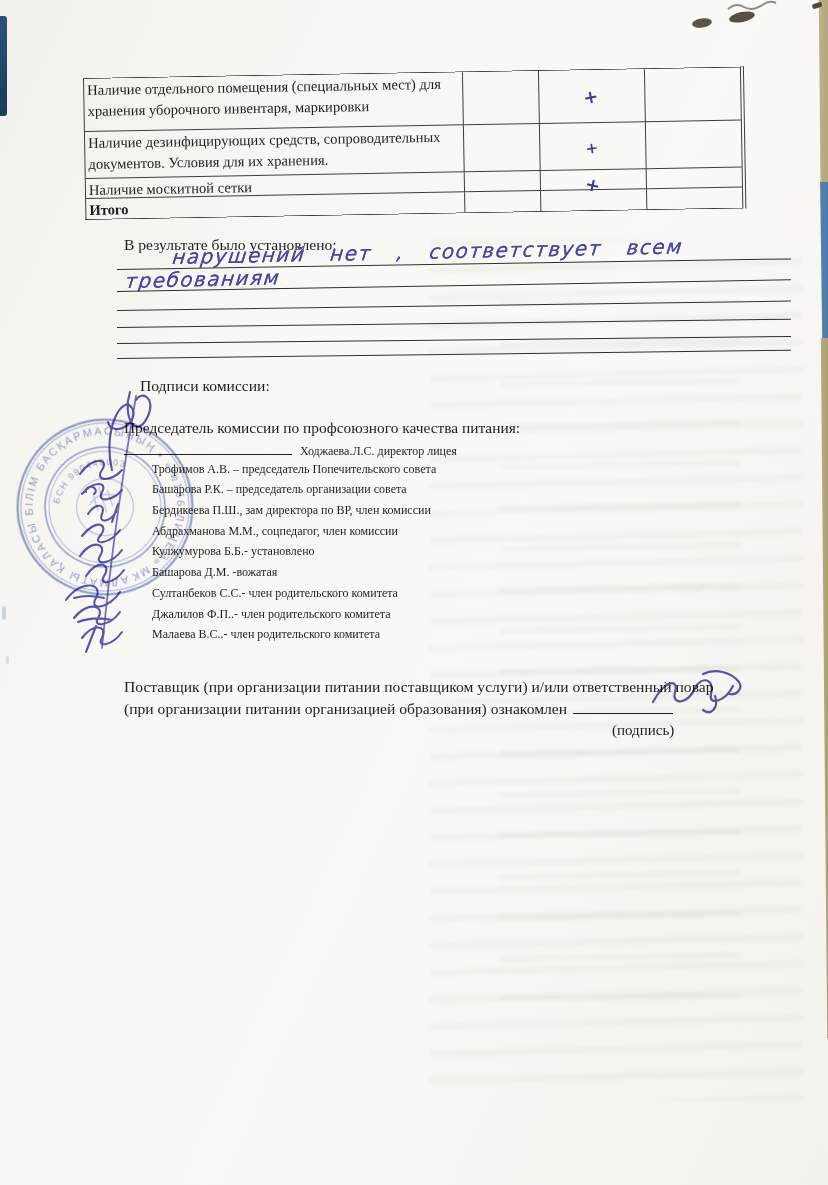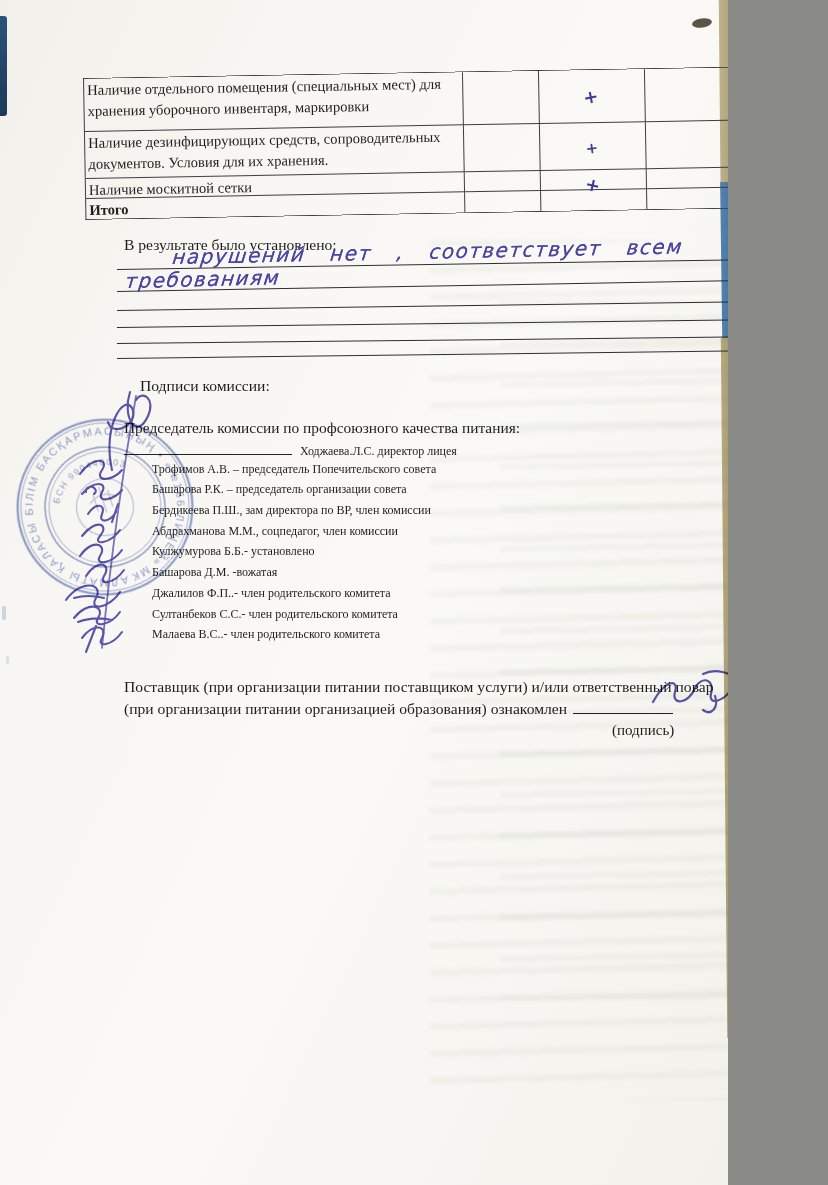--- a/index.html
+++ b/index.html
@@ -1,16 +1,16 @@
 <!DOCTYPE html>
 <html><head>
 <meta charset="utf-8">
 <style>
   html,body{margin:0;padding:0;background:#8a8a86;}
-  .photo{position:relative;width:728px;height:1185px;overflow:hidden;
+  .photo{position:relative;width:828px;height:1185px;overflow:hidden;
     background:linear-gradient(115deg,#f2f0ea 0%,#f8f7f3 28%,#faf9f6 55%,#f3f1eb 100%);
     font-family:"Liberation Serif",serif;color:#1e1e1e;}
   
   .edge{position:absolute;}
   .edge-tan-top{right:0;top:0;width:22px;height:186px;background:linear-gradient(90deg,#cfc4a2,#b2a67e);
     clip-path:polygon(58% 0,100% 0,100% 100%,66% 100%);}
   .edge-blue{right:0;top:182px;width:22px;height:160px;background:linear-gradient(90deg,#6a92bd,#4a7aa8);
     clip-path:polygon(64% 0,100% 0,100% 100%,74% 100%);}
   .edge-tan-main{right:0;top:338px;width:18px;height:700px;background:linear-gradient(90deg,#c8bc94,#ac9f72);
     clip-path:polygon(60% 0,100% 0,100% 100%,96% 100%);}
@@ -125,22 +125,22 @@
   <div class="comm-heading">Подписи комиссии:</div>
   <div class="chair-title">Председатель комиссии по профсоюзного качества питания:</div>
   <div class="members">
     <div class="member-line"><span class="blank-line"></span><span>Ходжаева.Л.С. директор лицея</span></div>
     <div class="member-line indent">Трофимов А.В. – председатель Попечительского совета</div>
     <div class="member-line indent">Башарова Р.К. – председатель организации совета</div>
     <div class="member-line indent">Бердикеева П.Ш., зам директора по ВР, член комиссии</div>
     <div class="member-line indent">Абдрахманова М.М., соцпедагог, член комиссии</div>
     <div class="member-line indent">Кулжумурова Б.Б.- установлено</div>
     <div class="member-line indent">Башарова Д.М. -вожатая</div>
+    <div class="member-line indent">Султанбеков С.С.- член родительского комитета</div>
     <div class="member-line indent">Джалилов Ф.П..- член родительского комитета</div>
-    <div class="member-line indent">Султанбеков С.С.- член родительского комитета</div>
     <div class="member-line indent">Малаева В.С..- член родительского комитета</div>
   </div>
 
   <svg class="stamp-svg" width="190" height="190" viewBox="0 0 200 200">
     <g fill="none" stroke="#8393c8">
       <circle cx="100" cy="100" r="92" stroke-width="2.4"></circle>
       <circle cx="100" cy="100" r="88.5" stroke-width="0.9"></circle>
       <circle cx="100" cy="100" r="63" stroke-width="1.6"></circle>
       <circle cx="100" cy="100" r="59" stroke-width="0.8"></circle>
       <circle cx="100" cy="100" r="30" stroke-width="1.1" opacity="0.7"></circle>

